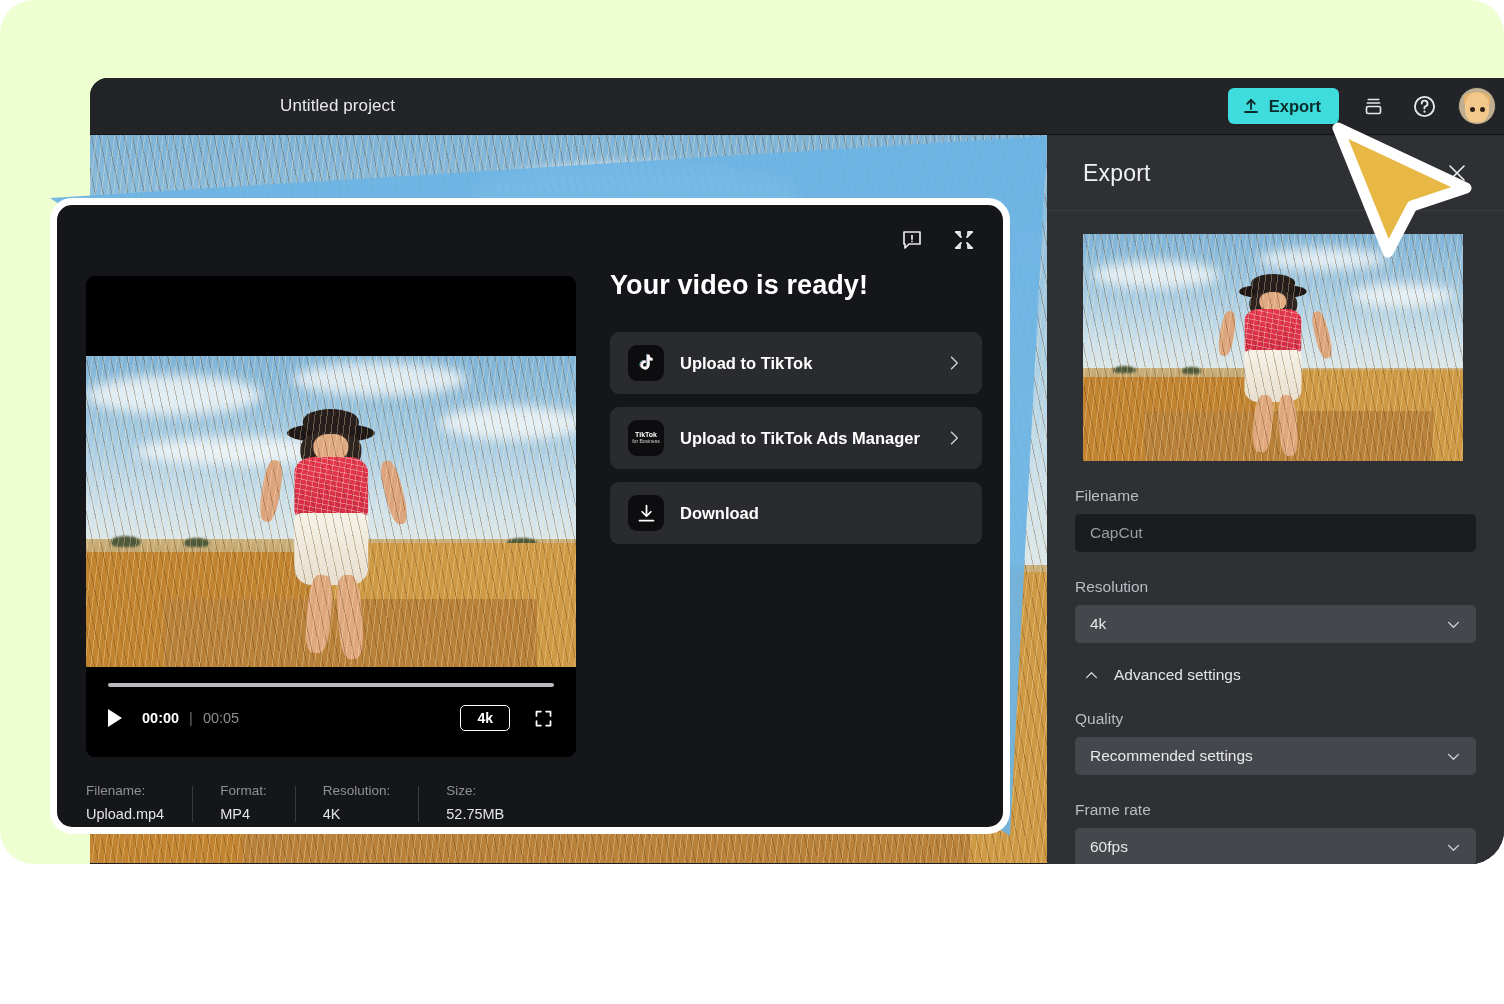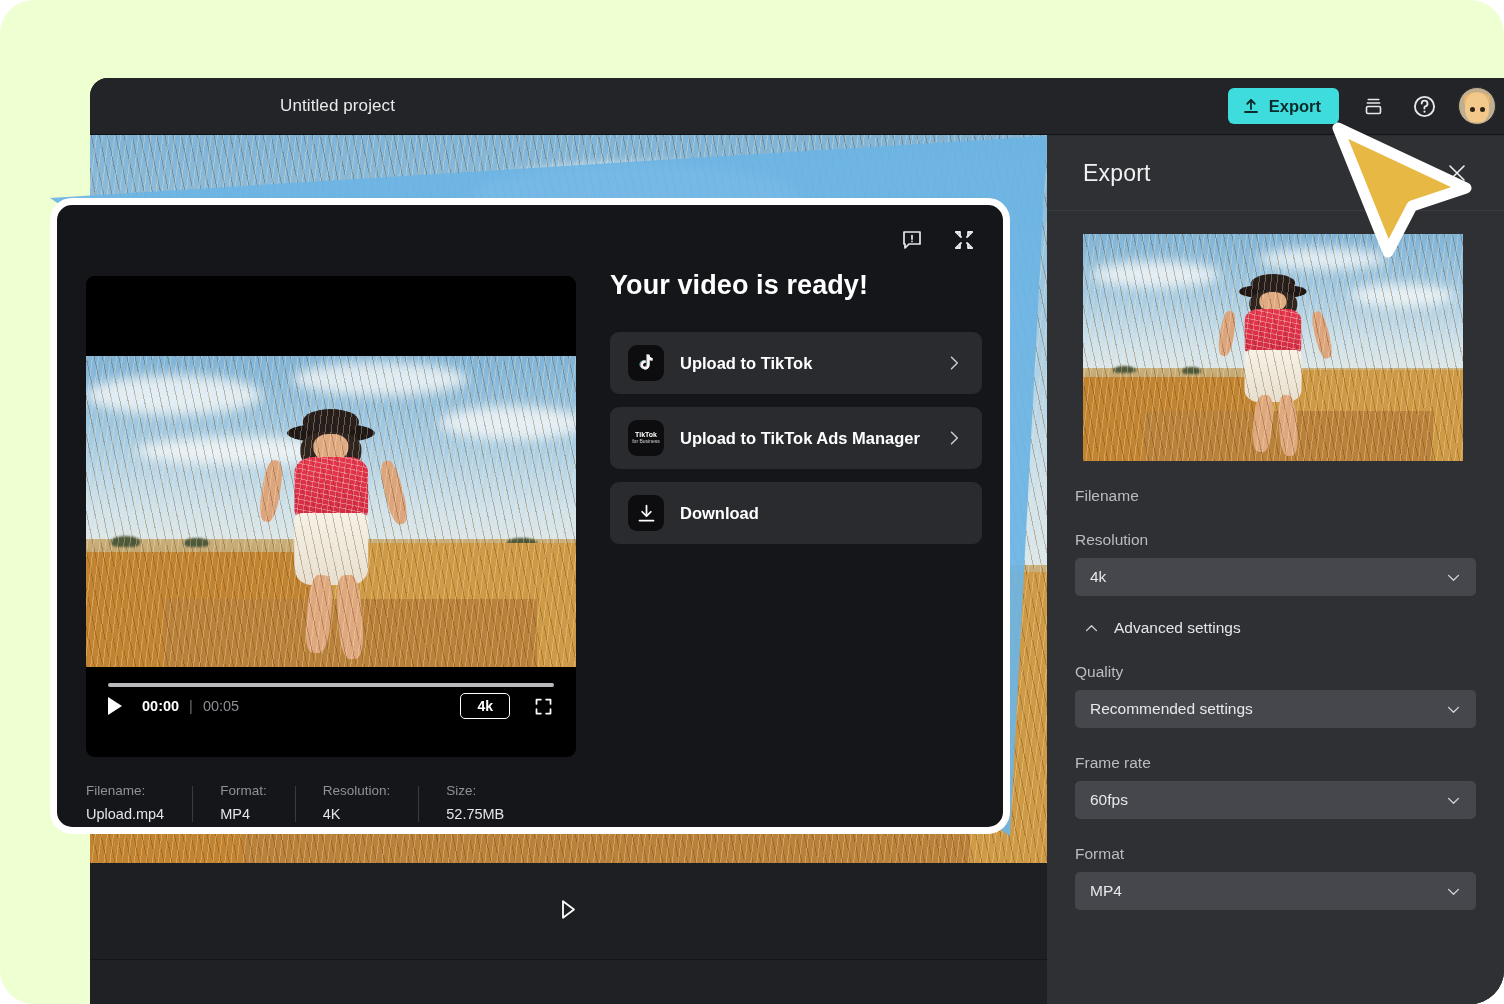--- a/index.html
+++ b/index.html
@@ -6,21 +6,21 @@
   html, body {
     width: 1504px; height: 1004px;
     overflow: hidden;
     font-family: "Liberation Sans", sans-serif;
     background: #ffffff;
   }
 
   
   #stage {
     position: relative;
-    width: 1504px; height: 1004px;
+    width: 1504px; height: 864px;
     background: #eeffd1;
     border-radius: 34px;
     overflow: hidden;
   }
 
   
   #editor {
     position: absolute;
     left: 90px; top: 78px;
     width: 1414px; height: 926px;
@@ -341,21 +341,21 @@
     background: #000;
     padding: 0 22px;
   }
   #scrub {
     margin-top: 16px;
     height: 4px; border-radius: 3px;
     background: #b9bbbe;
     cursor: pointer;
   }
   #ctrl-row {
-    margin-top: 6px;
+    margin-top: 18px;
     display: flex; align-items: center;
   }
   #play-btn {
     width: 0; height: 0;
     border-left: 14px solid #ffffff;
     border-top: 9px solid transparent;
     border-bottom: 9px solid transparent;
     cursor: pointer;
     margin-right: 20px;
   }
@@ -571,20 +571,21 @@
         <div class="arm" style="left:61%;   top:34%; width:3.6%; height:21%; transform:rotate(-14deg);"></div>
         <div class="skirt" style="top:51%; width:15%; height:23%;"></div>
         <div class="leg" style="left:45%; top:71%; width:4.8%; height:25%; transform:rotate(5deg);"></div>
         <div class="leg" style="left:51.5%; top:71%; width:4.8%; height:27%; transform:rotate(-4deg);"></div>
         <div class="straw-tex"></div>
       </div>
     </div>
 
     <div class="field">
       <div class="field-label">Filename</div>
+      <div class="field-input">CapCut</div>
     </div>
 
     <div class="field">
       <div class="field-label">Resolution</div>
       <div class="field-select">
         <span class="val">4k</span>
         <span class="chev">
           <svg width="17" height="17" viewBox="0 0 24 24" fill="none" stroke="currentColor" stroke-width="1.9" stroke-linecap="round" stroke-linejoin="round">
               <path d="M5 9l7 7 7-7"></path>
             </svg>

